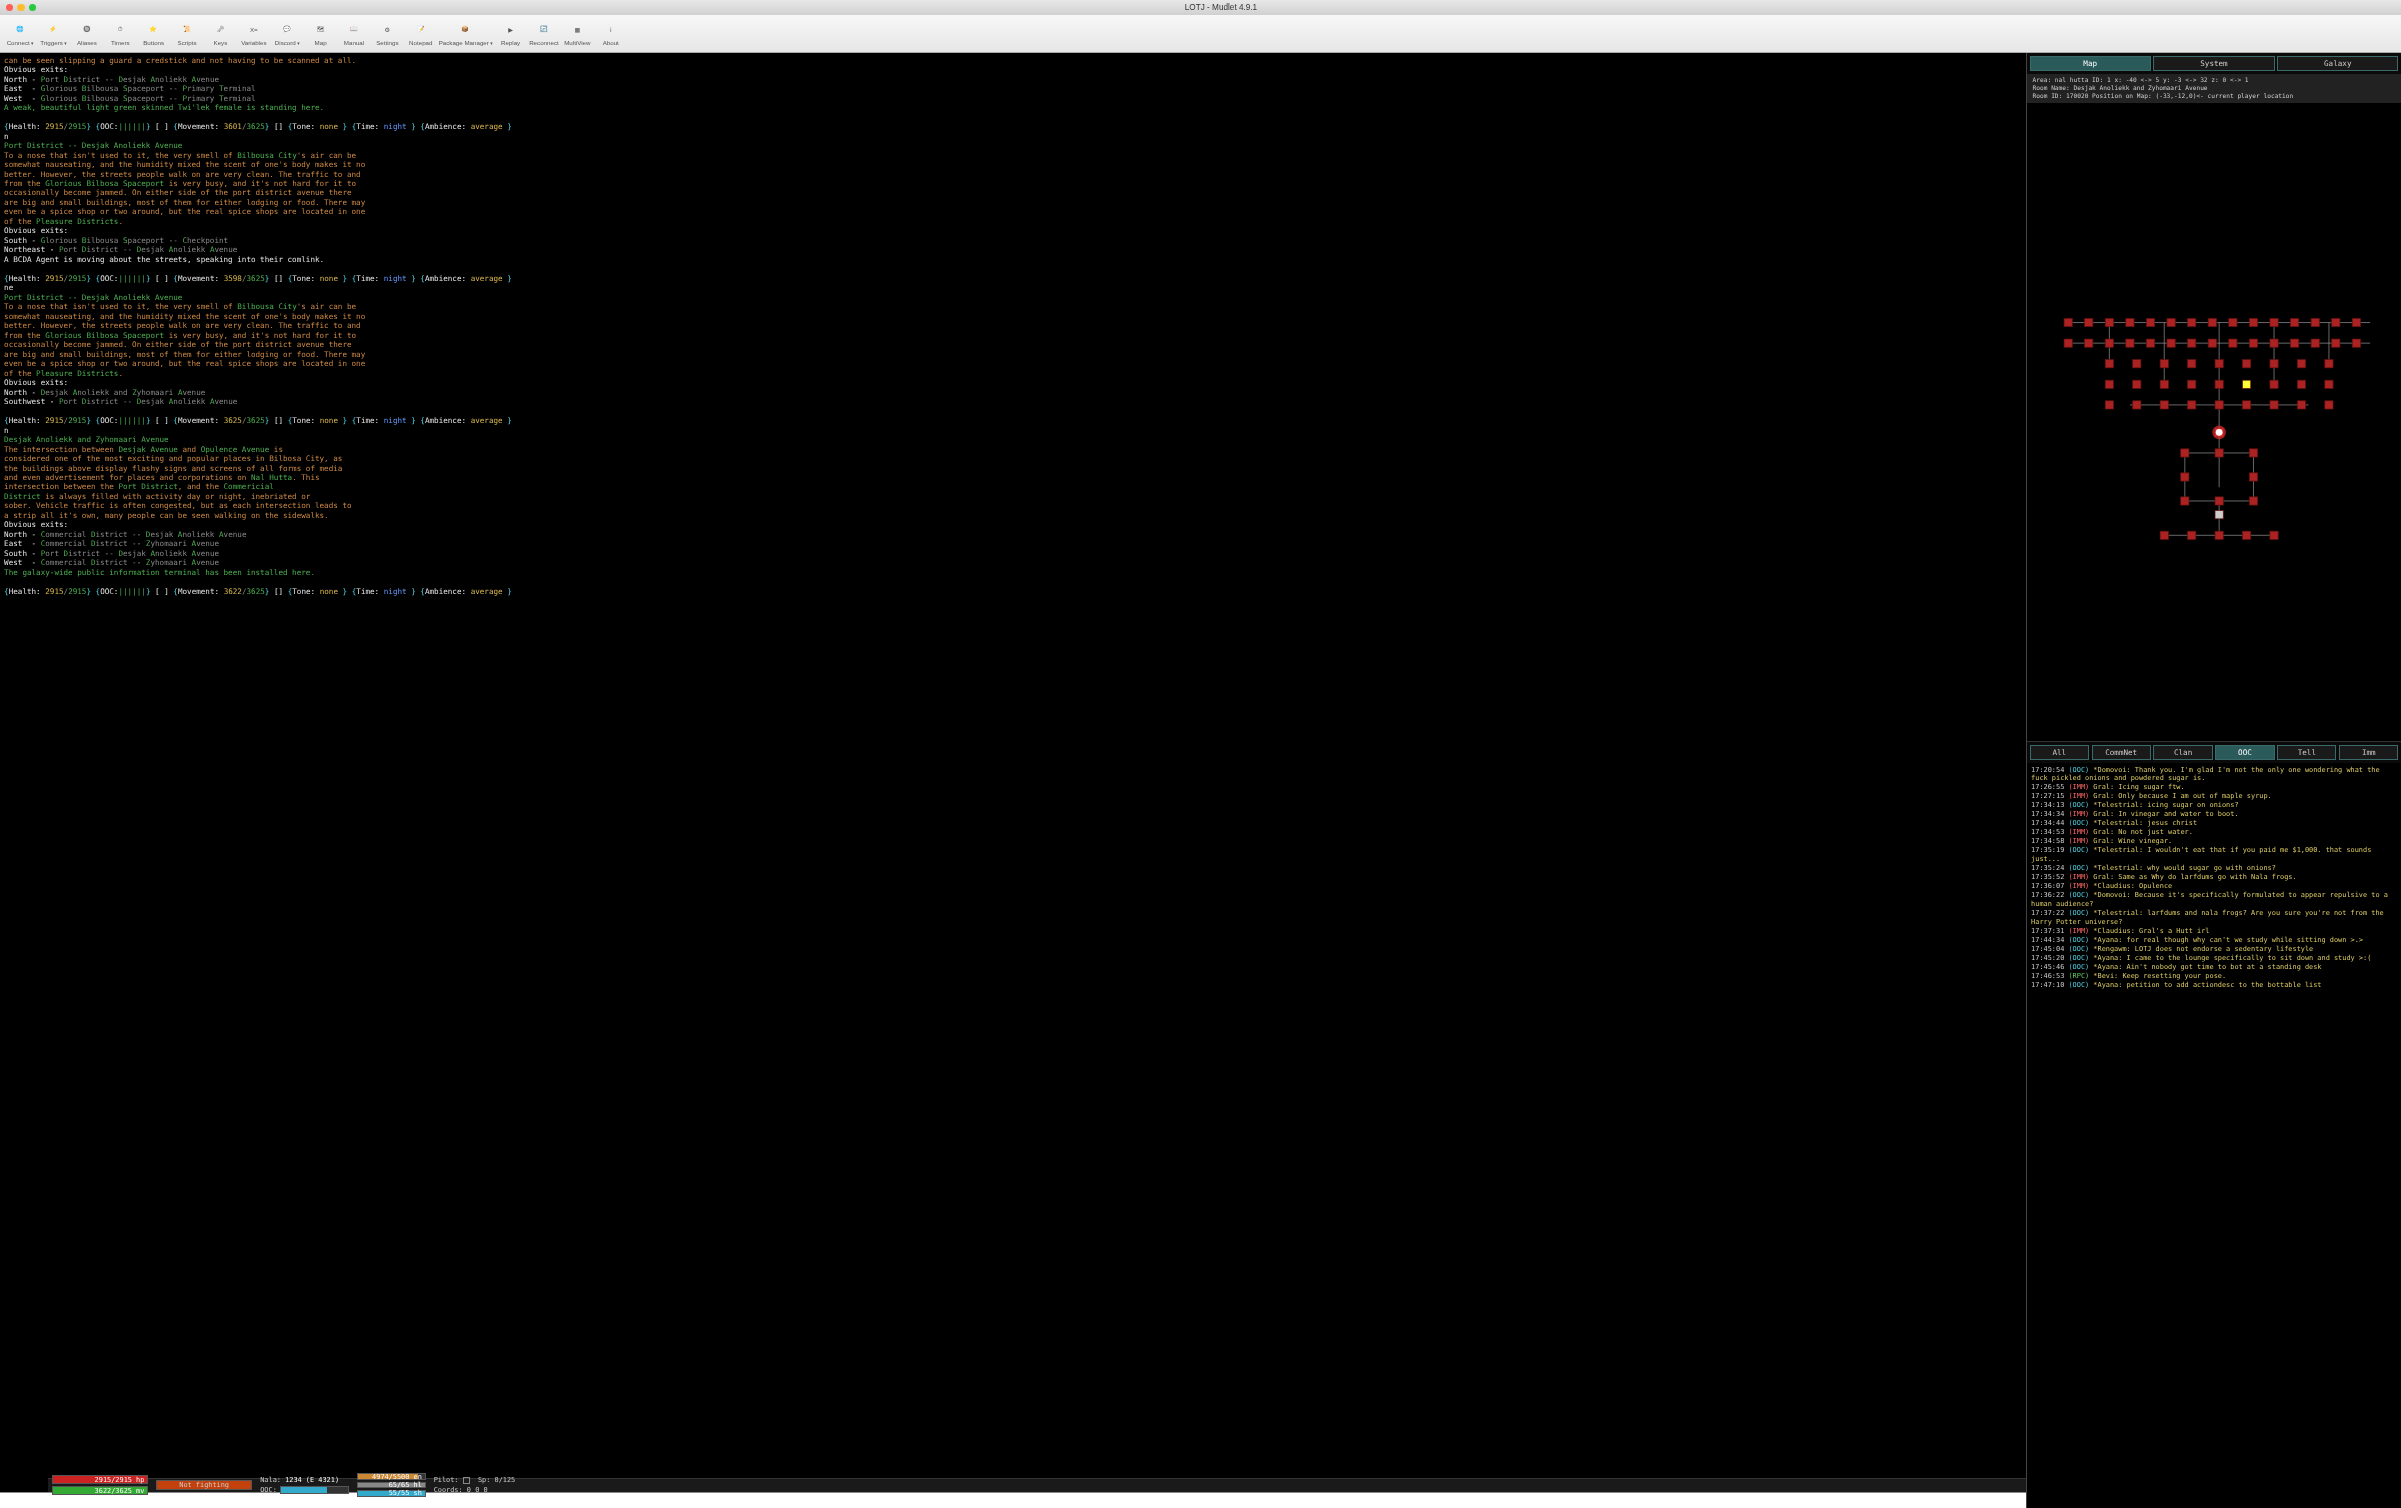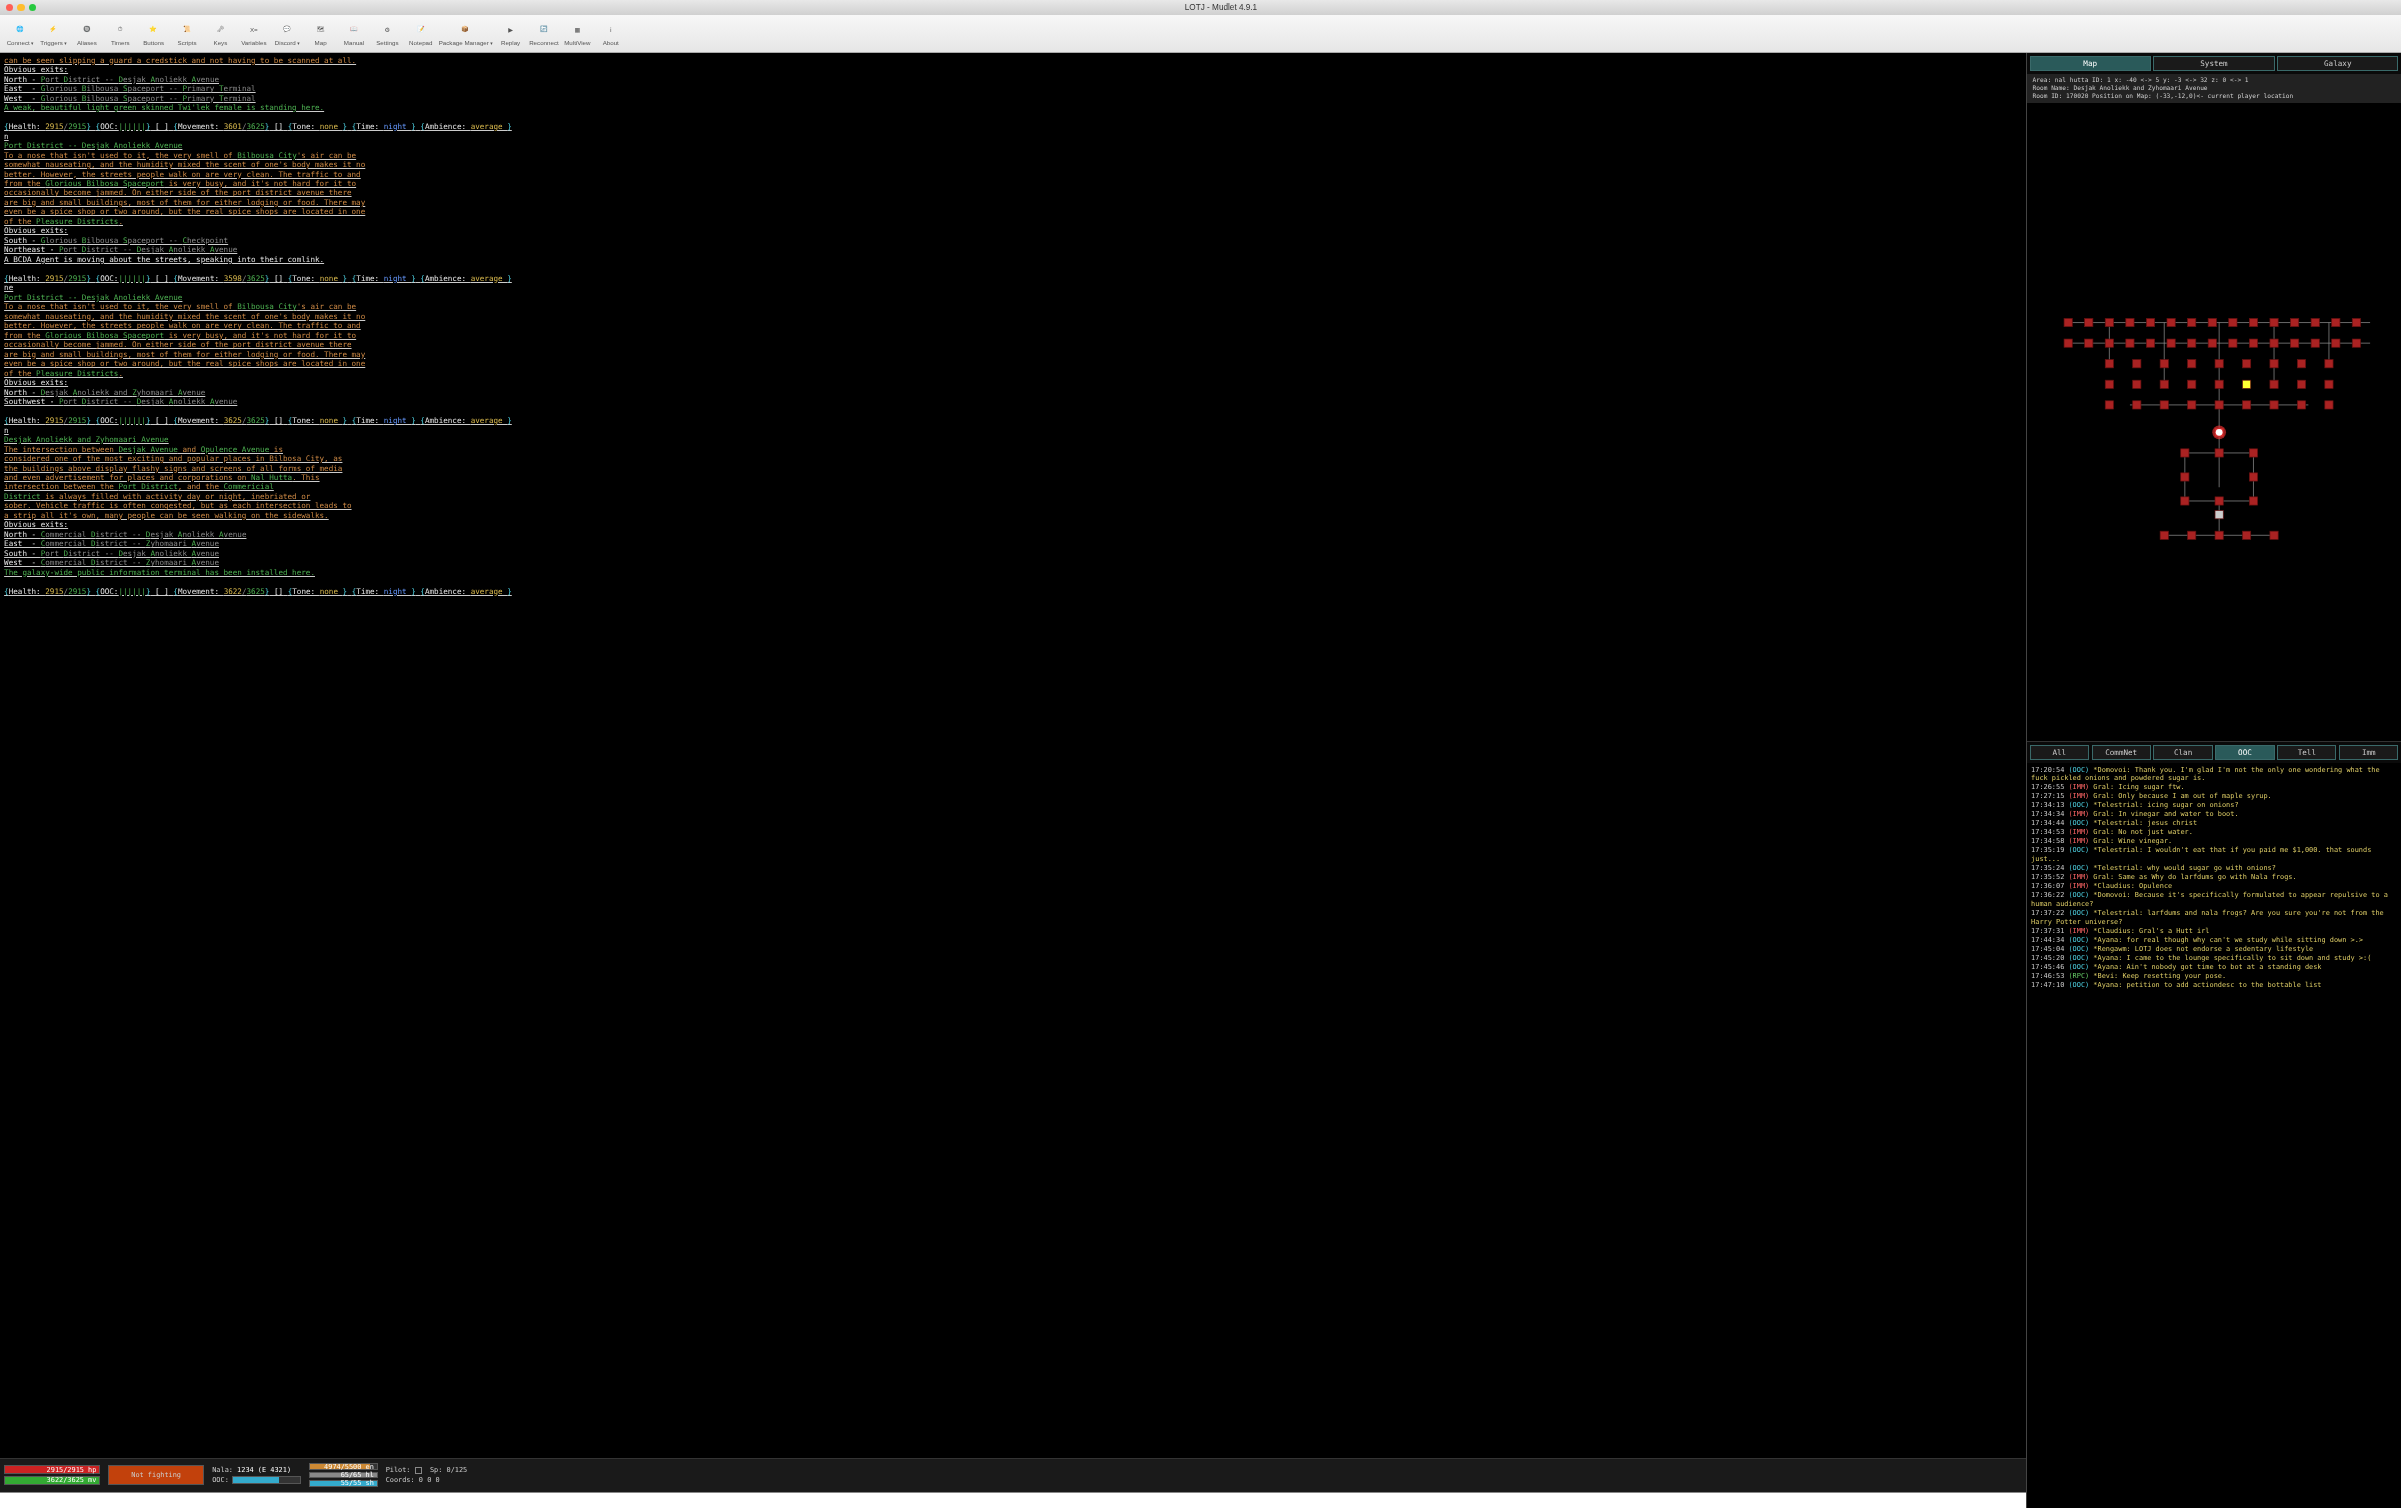--- a/index.html
+++ b/index.html
@@ -17,30 +17,30 @@
 .tbtn { display: flex; flex-direction: column; align-items: center; justify-content: center; width: 32px; height: 34px; font-size: 6.2px; color: #555; cursor: pointer; border-radius: 2.7px; }
 .tbtn .ticon { width: 16.5px; height: 16.5px; display: flex; align-items: center; justify-content: center; margin-bottom: 1.4px; }
 .tbtn.wide { width: 55px; }
 .tbtn .tlabel { font-size: 6.2px; }
 .tbtn .caret { font-size: 4.8px; margin-left: 1.4px; }
 
 .main { display: flex; height: calc(100vh - 53px); }
 .left { flex: 1.5; display: flex; flex-direction: column; background: #000; min-width: 0; }
 .right { width: 375px; display: flex; flex-direction: column; background: #000; border-left: 0.7px solid #444; }
 
-.mud-output { flex: 1; overflow-y: auto; padding: 2.7px 4.1px; font-size: 7.6px; line-height: 1.25; white-space: pre-wrap; font-family: "Menlo","Consolas",monospace; text-decoration: underline; }
+.mud-output { flex: 1; overflow-y: auto; padding: 2.7px 4.1px; font-size: 7.6px; line-height: 1.25; white-space: pre-wrap; font-family: "Menlo","Consolas",monospace; }
 .mud-output .w { color: #e5e5e5; }
 .mud-output .gr { color: #4caf50; }
 .mud-output .yl { color: #d9b94d; }
 .mud-output .cy { color: #4dd0e1; }
 .mud-output .or { color: #cc8844; }
 .mud-output .dg { color: #888; }
 .mud-output .bl { color: #6699ff; }
 
-.statusbar { height: 34px; background: #1a1a1a; border-top: 0.7px solid #333; display: flex; align-items: stretch; padding: 1.4px; gap: 2.7px; font-size: 6.9px; }
+.statusbar { height: 14px; background: #1a1a1a; border-top: 0.7px solid #333; display: flex; align-items: stretch; padding: 1.4px; gap: 2.7px; font-size: 6.9px; margin-left: 48px; }
 .sb-block { display: flex; flex-direction: column; justify-content: center; gap: 1.4px; padding: 0 2.7px; }
 .bar { height: 9.6px; width: 96px; background: #333; border: 0.7px solid #555; position: relative; display: flex; align-items: center; justify-content: flex-end; padding-right: 2.7px; color: #fff; }
 .bar.hp::before { content:''; position:absolute; left:0; top:0; bottom:0; width:100%; background:#cc2222; z-index:0; }
 .bar.mv::before { content:''; position:absolute; left:0; top:0; bottom:0; width:100%; background:#33aa33; z-index:0; }
 .bar.en::before { content:''; position:absolute; left:0; top:0; bottom:0; width:90%; background:#cc8833; z-index:0; }
 .bar.hl::before { content:''; position:absolute; left:0; top:0; bottom:0; width:100%; background:#888; z-index:0; }
 .bar.sh::before { content:''; position:absolute; left:0; top:0; bottom:0; width:100%; background:#33aacc; z-index:0; }
 .bar.ooc::before { content:''; position:absolute; left:0; top:0; bottom:0; width:70%; background:#33aacc; z-index:0; }
 .bar span { position: relative; z-index: 1; }
 .fight { width: 96px; background: #c2410c; border: 0.7px solid #555; display: flex; align-items: center; justify-content: center; height: 20.6px; color: #ccc; }

